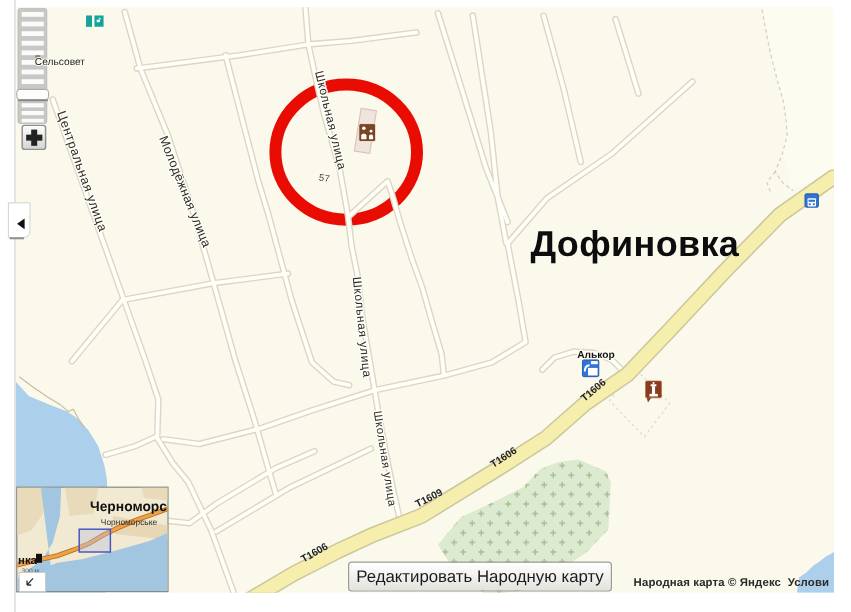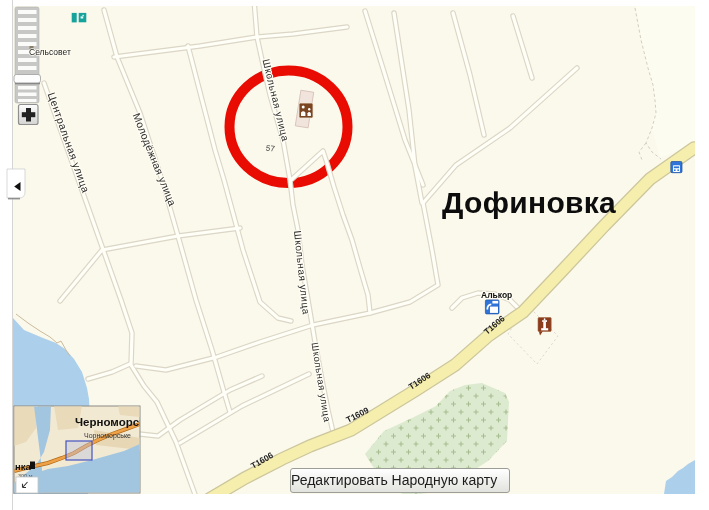--- a/index.html
+++ b/index.html
@@ -1,21 +1,21 @@
 <!DOCTYPE html>
 <html><head>
 <meta charset="utf-8">
 <style>
 html,body{margin:0;padding:0;background:#fff;width:709px;height:510px;overflow:hidden;
 font-family:"Liberation Sans", sans-serif;}
 #stage{position:relative;width:709px;height:510px;}
 svg{position:absolute;left:0;top:0;}
 .btn{position:absolute;left:290px;top:468px;width:218px;height:23px;
 background:linear-gradient(#ffffff,#e2e2de);border:1px solid #9d9d97;border-radius:3px;
-font-size:14px;color:#1c1c1c;line-height:22px;}
+font-size:14px;color:#1c1c1c;text-align:center;line-height:22px;}
 .copy{position:absolute;left:528px;top:480px;font-size:9.5px;font-weight:bold;letter-spacing:0.1px;color:#2a2a2a;white-space:nowrap;}
 .halo{paint-order:stroke;stroke:#fffdf3;stroke-width:2.4px;stroke-linejoin:round;}
 </style>
 </head>
 <body>
 <div id="stage">
 <svg width="709" height="510" viewBox="0 0 709 510" font-family="Liberation Sans, sans-serif">
 <defs>
 <clipPath id="mapclip">
           <rect x="13" y="6" width="682" height="488"></rect>
@@ -249,13 +249,14 @@
 
 <g>
 <path d="M7,169 L25,169 L25,192 Q25,198 19,198 L7,198 Z" fill="#fff" stroke="#cfcfcf" stroke-width="0.8"></path>
 <path d="M8,198.6 L20,198.6" stroke="#8f8f8f" stroke-width="1.6"></path>
 <path d="M20.5,182 L20.5,191 L14.2,186.5 Z" fill="#111"></path>
 </g>
 </svg>
 
 <div class="btn">Редактировать Народную карту</div>
 
+<div class="copy">Народная карта © Яндекс&nbsp; Услови</div>
 </div>
 
 </body></html>

